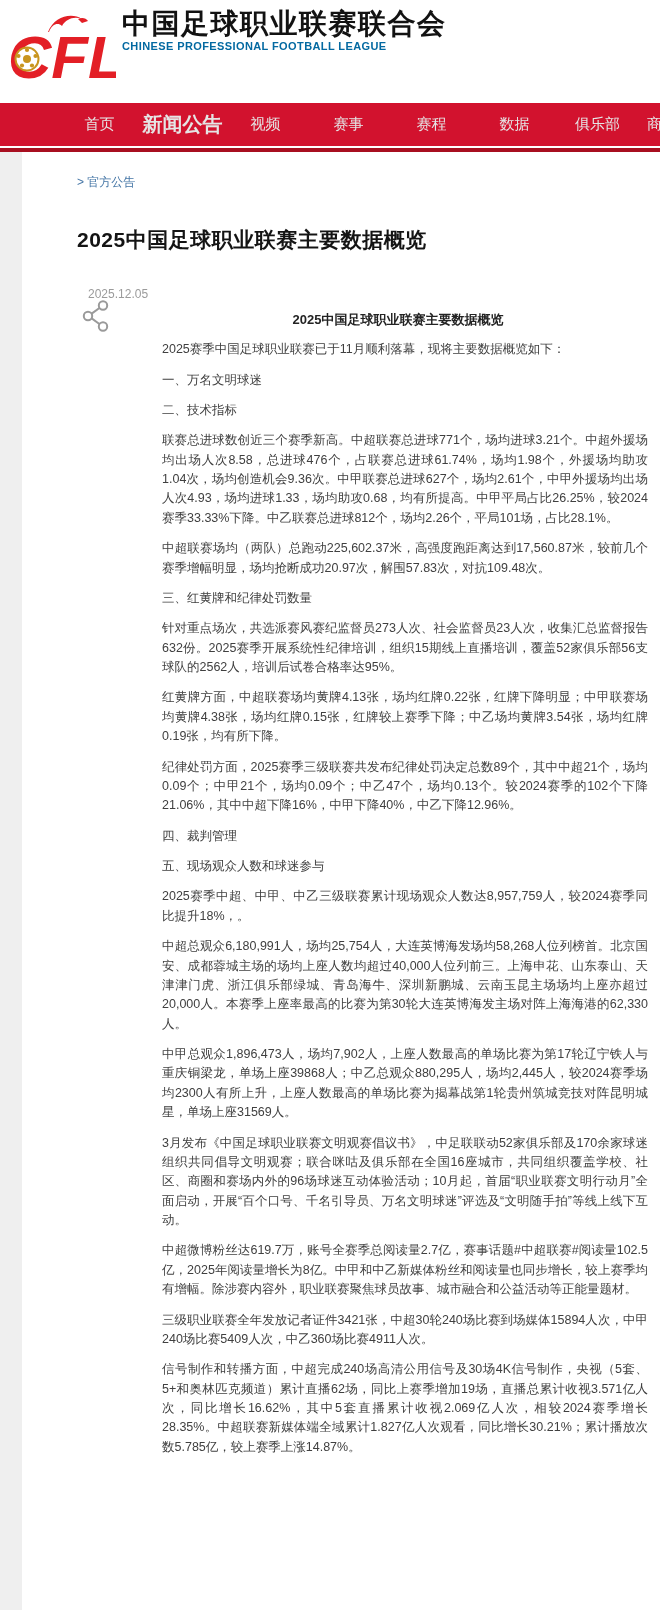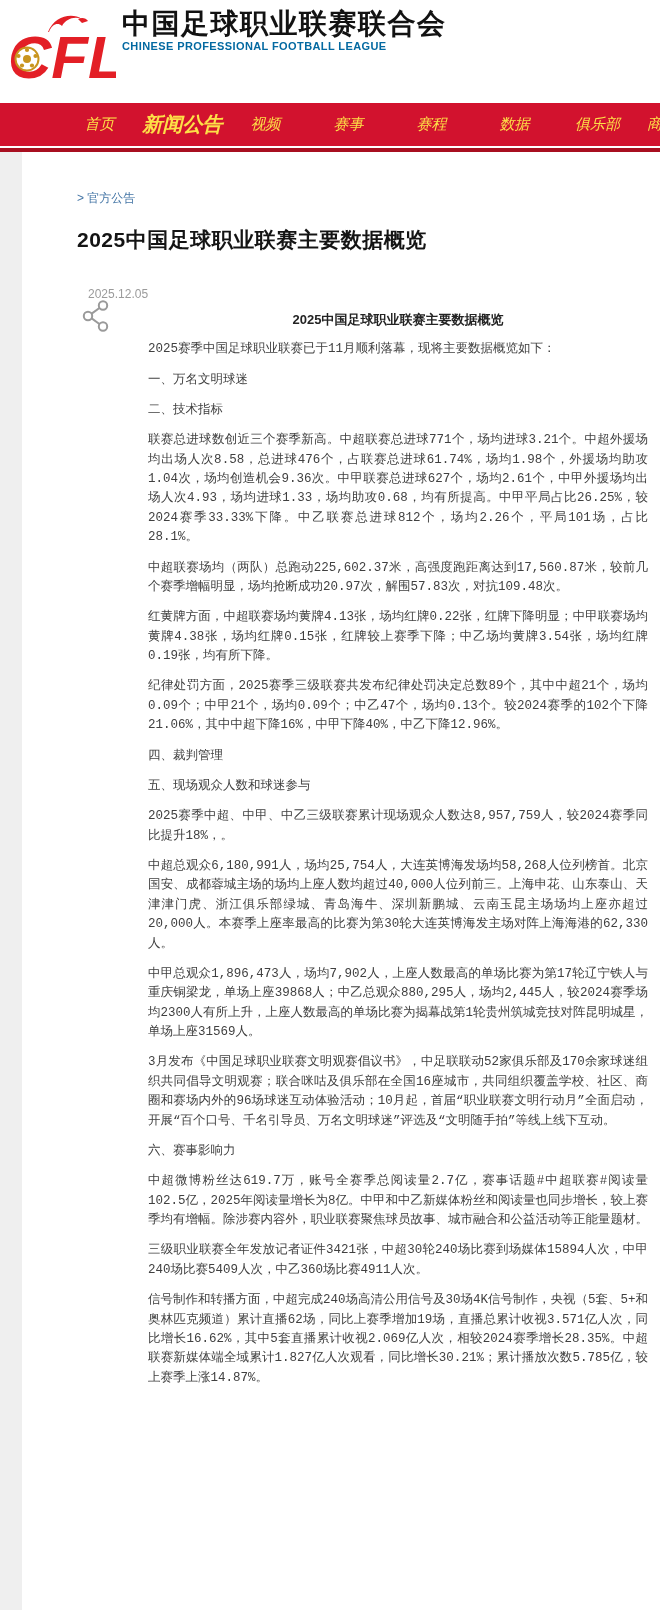--- a/index.html
+++ b/index.html
@@ -18,35 +18,35 @@
   }
   
   .site-header{background:#fff;height:103px;position:relative;}
   .logo-wrap{position:absolute;left:8px;top:10px;display:flex;align-items:flex-start;}
   .title-block{position:absolute;left:122px;top:8px;}
   .title-cn{font-size:28px;font-weight:bold;color:#121212;letter-spacing:1.5px;line-height:1.15;}
   .title-en{font-size:11px;font-weight:bold;color:#0369a1;letter-spacing:0.4px;}
   
   .main-nav{background:var(--nav-red);height:43px;display:flex;align-items:center;overflow:hidden;width:660px;}
   .nav-spacer{width:58px;flex-shrink:0;}
-  .nav-item{width:83px;text-align:center;color:#fde047;font-size:15px;flex-shrink:0;cursor:pointer;white-space:nowrap;font-style:italic;}
+  .nav-item{width:83px;text-align:center;color:#e5e5e5;font-size:15px;flex-shrink:0;cursor:pointer;white-space:nowrap;}
   .nav-item.active{font-size:20px;font-weight:bold;}
   .nav-item.partial{text-align:left;padding-left:8px;}
   .nav-stripe-gap{height:2px;background:#fff;}
   .nav-stripe{height:4px;background:var(--nav-dark-red);}
   
   .page{height:1458px;}
   .card{background:#fff;margin-left:22px;height:100%;position:relative;}
-  .breadcrumb{position:absolute;left:55px;top:38px;font-size:12px;color:var(--breadcrumb-blue);cursor:pointer;}
+  .breadcrumb{position:absolute;left:55px;top:22px;font-size:12px;color:var(--breadcrumb-blue);cursor:pointer;}
   .article-title{position:absolute;left:55px;top:74px;font-size:21px;font-weight:bold;color:#141414;letter-spacing:0.5px;}
   .article-date{position:absolute;left:66px;top:135px;font-size:12px;color:#9b9b9b;}
   .share{position:absolute;left:60px;top:148px;cursor:pointer;}
   .article-body{position:absolute;left:126px;right:12px;top:158px;font-size:12.5px;color:var(--body-text);line-height:1.55;}
   .body-heading{text-align:center;font-weight:bold;font-size:13px;color:#232323;margin:0 0 10px 0;}
-  .article-body p{margin:0 0 11px 0;text-align:justify;font-family:Liberation Mono, monospace;}
+  .article-body p{margin:0 0 11px 14px;text-align:justify;}
 </style>
 </head>
 <body>
 
 <div class="site-header">
   <div class="logo-wrap">
     <svg width="108" height="84" viewBox="0 0 108 84">
       <path d="M40 22 C46 6 64 2 74 9 C66 6 58 9 54 16 C50 12 44 14 41 22 Z" fill="#e31f26"></path>
       <path d="M70 9 C74 7 78 8 80 11 L74 13 Z" fill="#e31f26"></path>
       <text x="0" y="68" font-size="60" font-weight="bold" font-style="italic" font-family="Liberation Sans, sans-serif" fill="#e31f26">CFL</text>
@@ -101,29 +101,30 @@
     </div>
 
     <div class="article-body">
       <div class="body-heading">2025中国足球职业联赛主要数据概览</div>
       <div id="paragraphs">
           <p>2025赛季中国足球职业联赛已于11月顺利落幕，现将主要数据概览如下：</p>
           <p>一、万名文明球迷</p>
           <p>二、技术指标</p>
           <p>联赛总进球数创近三个赛季新高。中超联赛总进球771个，场均进球3.21个。中超外援场均出场人次8.58，总进球476个，占联赛总进球61.74%，场均1.98个，外援场均助攻1.04次，场均创造机会9.36次。中甲联赛总进球627个，场均2.61个，中甲外援场均出场人次4.93，场均进球1.33，场均助攻0.68，均有所提高。中甲平局占比26.25%，较2024赛季33.33%下降。中乙联赛总进球812个，场均2.26个，平局101场，占比28.1%。</p>
           <p>中超联赛场均（两队）总跑动225,602.37米，高强度跑距离达到17,560.87米，较前几个赛季增幅明显，场均抢断成功20.97次，解围57.83次，对抗109.48次。</p>
+          <p>三、红黄牌和纪律处罚数量</p>
+          <p>针对重点场次，共选派赛风赛纪监督员273人次、社会监督员23人次，收集汇总监督报告632份。2025赛季开展系统性纪律培训，组织15期线上直播培训，覆盖52家俱乐部56支球队的2562人，培训后试卷合格率达95%。</p>
           <p>红黄牌方面，中超联赛场均黄牌4.13张，场均红牌0.22张，红牌下降明显；中甲联赛场均黄牌4.38张，场均红牌0.15张，红牌较上赛季下降；中乙场均黄牌3.54张，场均红牌0.19张，均有所下降。</p>
           <p>纪律处罚方面，2025赛季三级联赛共发布纪律处罚决定总数89个，其中中超21个，场均0.09个；中甲21个，场均0.09个；中乙47个，场均0.13个。较2024赛季的102个下降21.06%，其中中超下降16%，中甲下降40%，中乙下降12.96%。</p>
           <p>四、裁判管理</p>
           <p>五、现场观众人数和球迷参与</p>
           <p>2025赛季中超、中甲、中乙三级联赛累计现场观众人数达8,957,759人，较2024赛季同比提升18%，。</p>
           <p>中超总观众6,180,991人，场均25,754人，大连英博海发场均58,268人位列榜首。北京国安、成都蓉城主场的场均上座人数均超过40,000人位列前三。上海申花、山东泰山、天津津门虎、浙江俱乐部绿城、青岛海牛、深圳新鹏城、云南玉昆主场场均上座亦超过20,000人。本赛季上座率最高的比赛为第30轮大连英博海发主场对阵上海海港的62,330人。</p>
           <p>中甲总观众1,896,473人，场均7,902人，上座人数最高的单场比赛为第17轮辽宁铁人与重庆铜梁龙，单场上座39868人；中乙总观众880,295人，场均2,445人，较2024赛季场均2300人有所上升，上座人数最高的单场比赛为揭幕战第1轮贵州筑城竞技对阵昆明城星，单场上座31569人。</p>
           <p>3月发布《中国足球职业联赛文明观赛倡议书》，中足联联动52家俱乐部及170余家球迷组织共同倡导文明观赛；联合咪咕及俱乐部在全国16座城市，共同组织覆盖学校、社区、商圈和赛场内外的96场球迷互动体验活动；10月起，首届“职业联赛文明行动月”全面启动，开展“百个口号、千名引导员、万名文明球迷”评选及“文明随手拍”等线上线下互动。</p>
-          <p>六、赛事影响力</p>
           <p>中超微博粉丝达619.7万，账号全赛季总阅读量2.7亿，赛事话题#中超联赛#阅读量102.5亿，2025年阅读量增长为8亿。中甲和中乙新媒体粉丝和阅读量也同步增长，较上赛季均有增幅。除涉赛内容外，职业联赛聚焦球员故事、城市融合和公益活动等正能量题材。</p>
           <p>三级职业联赛全年发放记者证件3421张，中超30轮240场比赛到场媒体15894人次，中甲240场比赛5409人次，中乙360场比赛4911人次。</p>
           <p>信号制作和转播方面，中超完成240场高清公用信号及30场4K信号制作，央视（5套、5+和奥林匹克频道）累计直播62场，同比上赛季增加19场，直播总累计收视3.571亿人次，同比增长16.62%，其中5套直播累计收视2.069亿人次，相较2024赛季增长28.35%。中超联赛新媒体端全域累计1.827亿人次观看，同比增长30.21%；累计播放次数5.785亿，较上赛季上涨14.87%。</p>
         </div>
     </div>
 
   </div>
 </div>
 
 </body></html>

